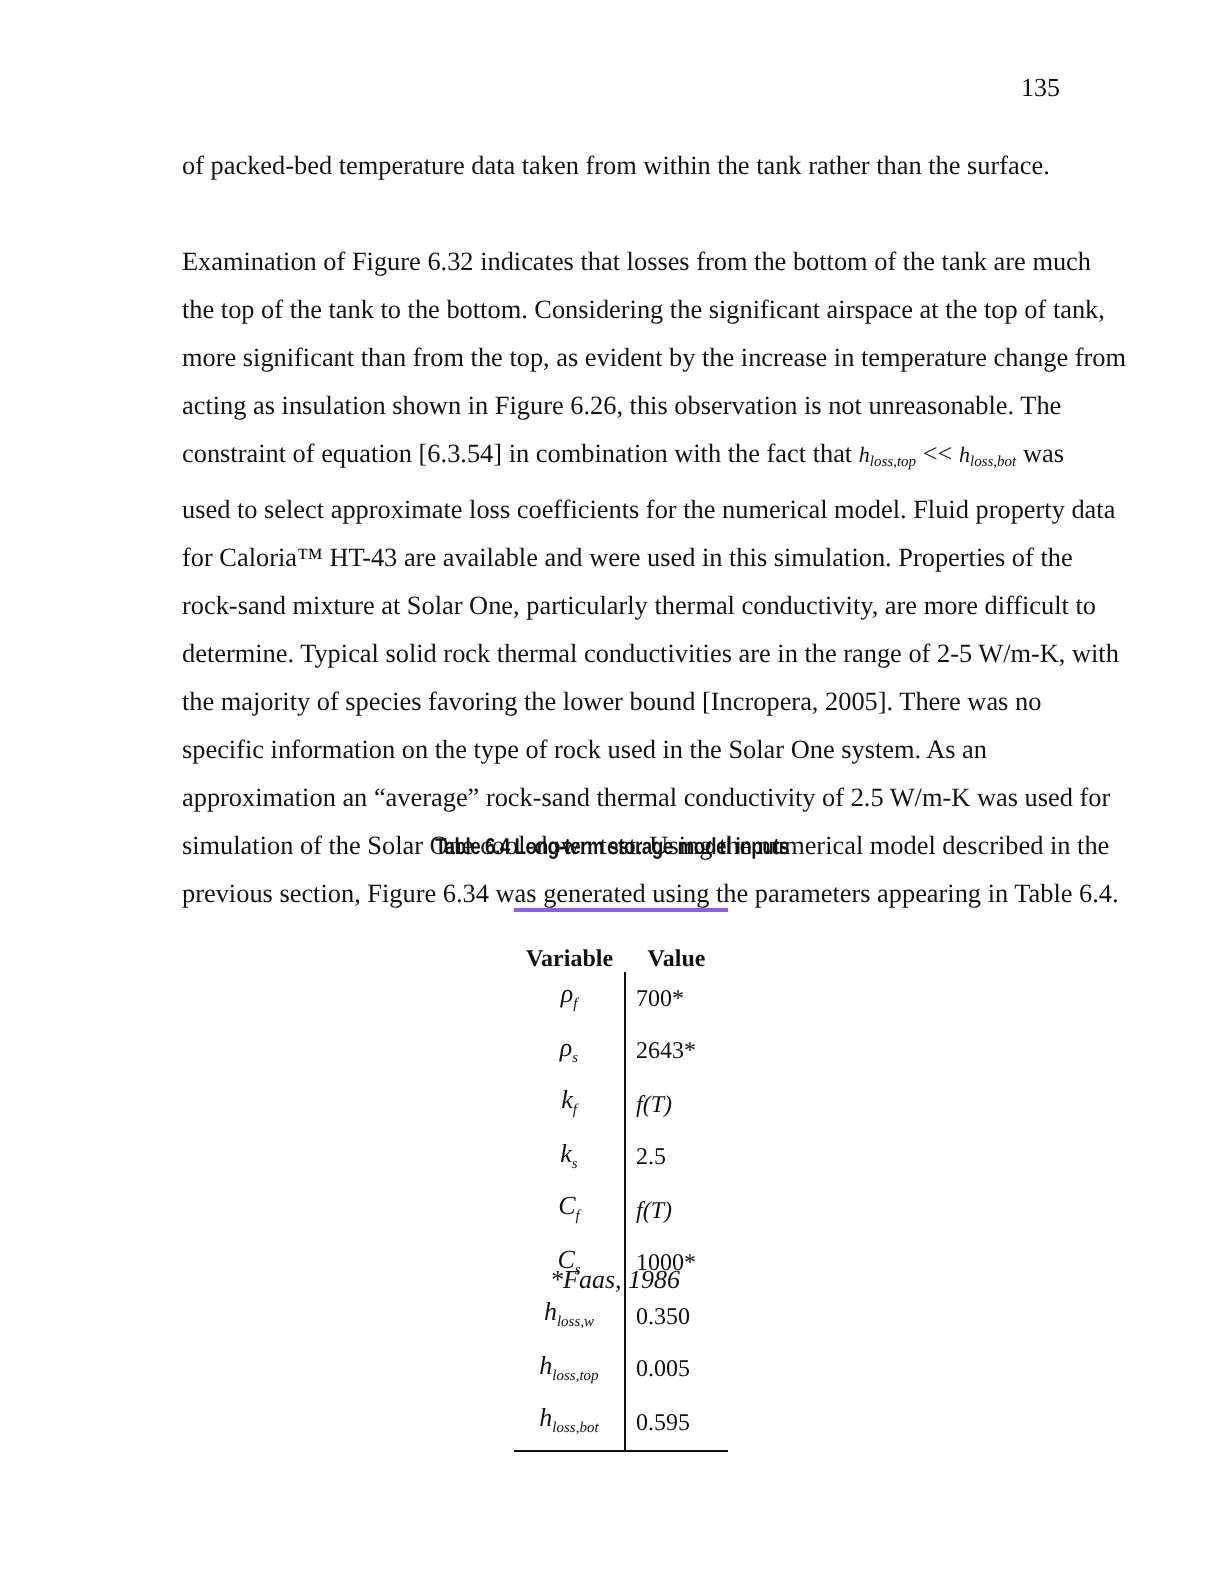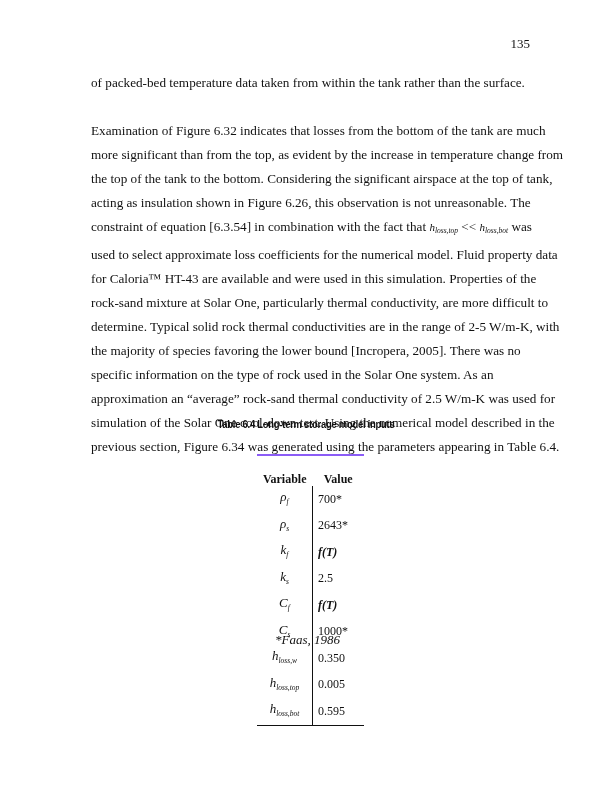--- a/index.html
+++ b/index.html
@@ -40,42 +40,42 @@
       line-height: 13px;
     }
     .data-table td {
       padding: 0 4px; height: 21.5px; line-height: 21.5px;
     }
     .data-table td.var {
       text-align: center; width: 47px; font-style: italic;
       border-right: 1px solid #111; font-size: 13px;
     }
     .data-table td.val { text-align: left; width: 42px; padding-left: 5px; }
-    .data-table td.italic { font-style: italic; font-weight: bold; }
+    .data-table td.italic { font-style: italic; }
     .data-table tr.last td { border-bottom: 1px solid #111; }
     .data-table td.var sub { font-size: 7.5px; vertical-align: -3px; }
     .footnote {
       position: absolute; top: 632px; left: 275px;
       font-size: 13px;
       font-style: italic;
     }
   </style>
 </head>
 <body>
 
 <div class="page-number">135</div>
 
 <p class="paragraph para-1">
   <span class="line">of packed-bed temperature data taken from within the tank rather than the surface.</span>
 </p>
 
 <p class="paragraph para-2">
   <span class="line">Examination of Figure 6.32 indicates that losses from the bottom of the tank are much</span>
+  <span class="line">the top of the tank to the bottom.  Considering the significant airspace at the top of tank,</span>
   <span class="line">more significant than from the top, as evident by the increase in temperature change from</span>
-  <span class="line">the top of the tank to the bottom.  Considering the significant airspace at the top of tank,</span>
   <span class="line">acting as insulation shown in Figure 6.26, this observation is not unreasonable.  The</span>
   <span class="line"><span>constraint of equation [6.3.54] in combination with the fact that </span><span class="sub-i"><span>h</span><sub>loss,top</sub></span><span> &lt;&lt; </span><span class="sub-i"><span>h</span><sub>loss,bot</sub></span><span> was</span></span>
   <span class="line">used to select approximate loss coefficients for the numerical model.  Fluid property data</span>
   <span class="line">for Caloria™ HT-43 are available and were used in this simulation.  Properties of the</span>
   <span class="line">rock-sand mixture at Solar One, particularly thermal conductivity, are more difficult to</span>
   <span class="line">determine.  Typical solid rock thermal conductivities are in the range of 2-5 W/m-K, with</span>
   <span class="line">the majority of species favoring the lower bound [Incropera, 2005].  There was no</span>
   <span class="line">specific information on the type of rock used in the Solar One system.  As an</span>
   <span class="line">approximation an “average” rock-sand thermal conductivity of 2.5 W/m-K was used for</span>
   <span class="line">simulation of the Solar One cool-down test.  Using the numerical model described in the</span>

